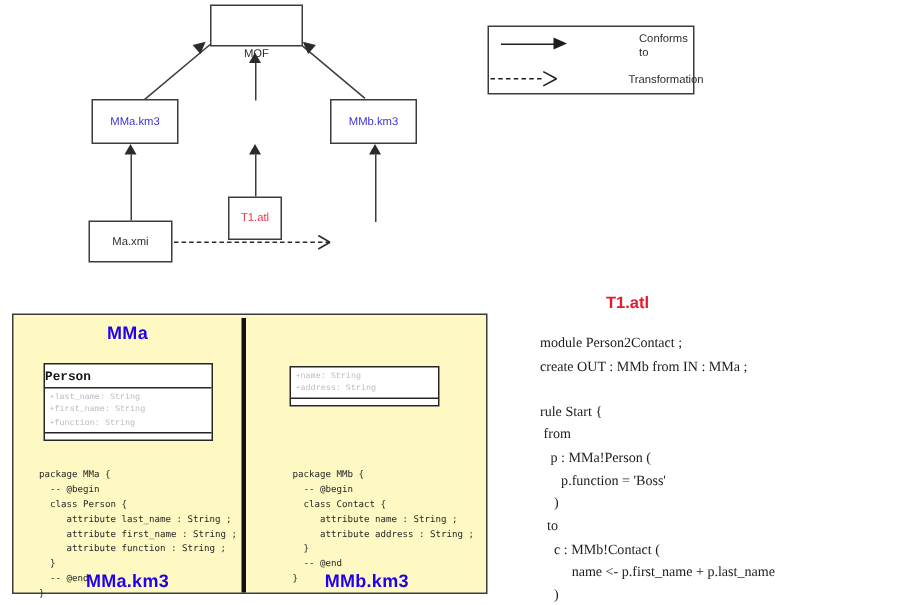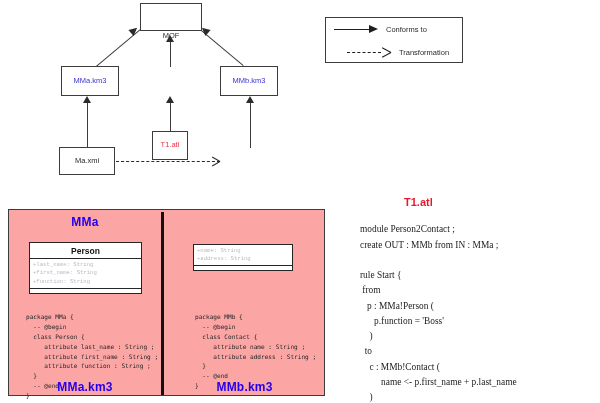--- a/index.html
+++ b/index.html
@@ -103,20 +103,21 @@
     border: 1.5px solid #3c3c3c;
     background: #fff;
     box-sizing: border-box;
   }
   .legend-row {
     position: absolute;
     left: 0; right: 0;
     height: 23px;
     display: flex;
     align-items: center;
+    gap: 40px;
   }
   .legend-row.r1 { top: 0px; }
   .legend-row.r2 { top: 23px; justify-content: center; }
   .legend-sym {
     position: relative;
     width: 60px;
     height: 20px;
     flex: 0 0 60px;
   }
   .lg-solid {
@@ -157,21 +158,21 @@
     font-size: 7.5px;
     color: #2b2b2b;
   }
 
   
   #mm-panel {
     position: absolute;
     left: 8px; top: 209px;
     width: 317px; height: 187px;
     border: 1.6px solid #3c3c3c;
-    background: #fca5a5;
+    background: #fef9c3;
     box-sizing: border-box;
   }
   #mm-divider {
     position: absolute;
     left: 152px; top: 2px;
     width: 3.2px; height: 183px;
     background: #111;
   }
   .mm-col {
     position: absolute;
@@ -205,24 +206,24 @@
 
   .uml-box {
     position: absolute;
     border: 1.4px solid #262626;
     background: #fff;
     box-sizing: border-box;
   }
   .uml-name {
     font-size: 8.5px;
     font-weight: bold;
-    text-align: center;
     padding: 2.5px 0 2.5px;
     border-bottom: 1.4px solid #262626;
     color: #141414;
+    font-family: Liberation Mono, monospace;
   }
   .uml-attrs {
     padding: 1.5px 2px 1px 3px;
     border-bottom: 1.4px solid #262626;
   }
   .uml-attrs div {
     font-family: "Liberation Mono", monospace;
     font-size: 5.6px;
     line-height: 1.58;
     color: #b9bcc4;

